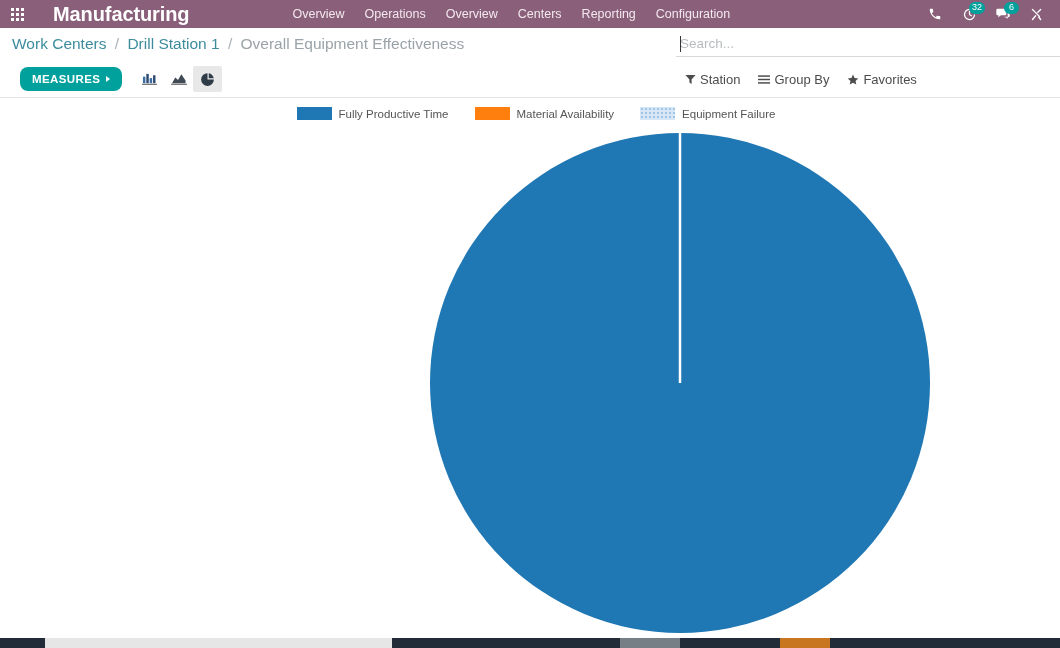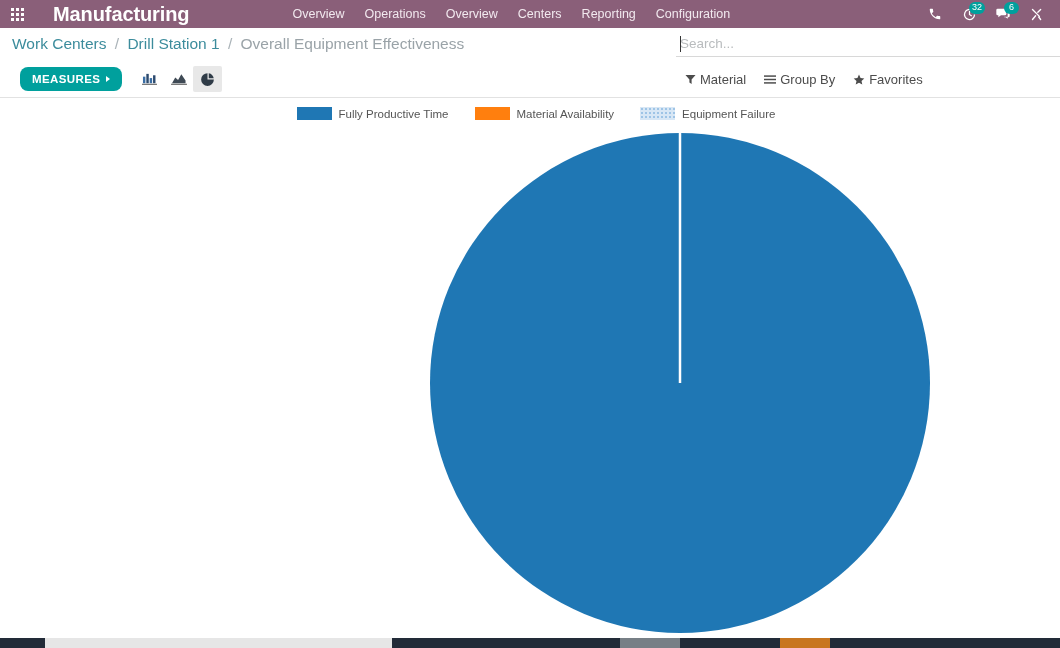--- a/index.html
+++ b/index.html
@@ -362,21 +362,21 @@
     </div>
 
   </div>
 
   <div id="filterbar">
 
     <div class="filter-item">
       <svg width="11" height="11" viewBox="0 0 12 12">
         <path d="M0.5 1 L11.5 1 L7.2 6 L7.2 11 L4.8 9.4 L4.8 6 Z" fill="#4c4c4c"></path>
       </svg>
-      <span>Material</span>
+      <span>Station</span>
     </div>
 
     <div class="filter-item">
       <svg width="12" height="11" viewBox="0 0 13 11">
         <rect x="0" y="1" width="13" height="1.6" fill="#4c4c4c"></rect>
         <rect x="0" y="4.7" width="13" height="1.6" fill="#4c4c4c"></rect>
         <rect x="0" y="8.4" width="13" height="1.6" fill="#4c4c4c"></rect>
       </svg>
       <span>Group By</span>
     </div>

